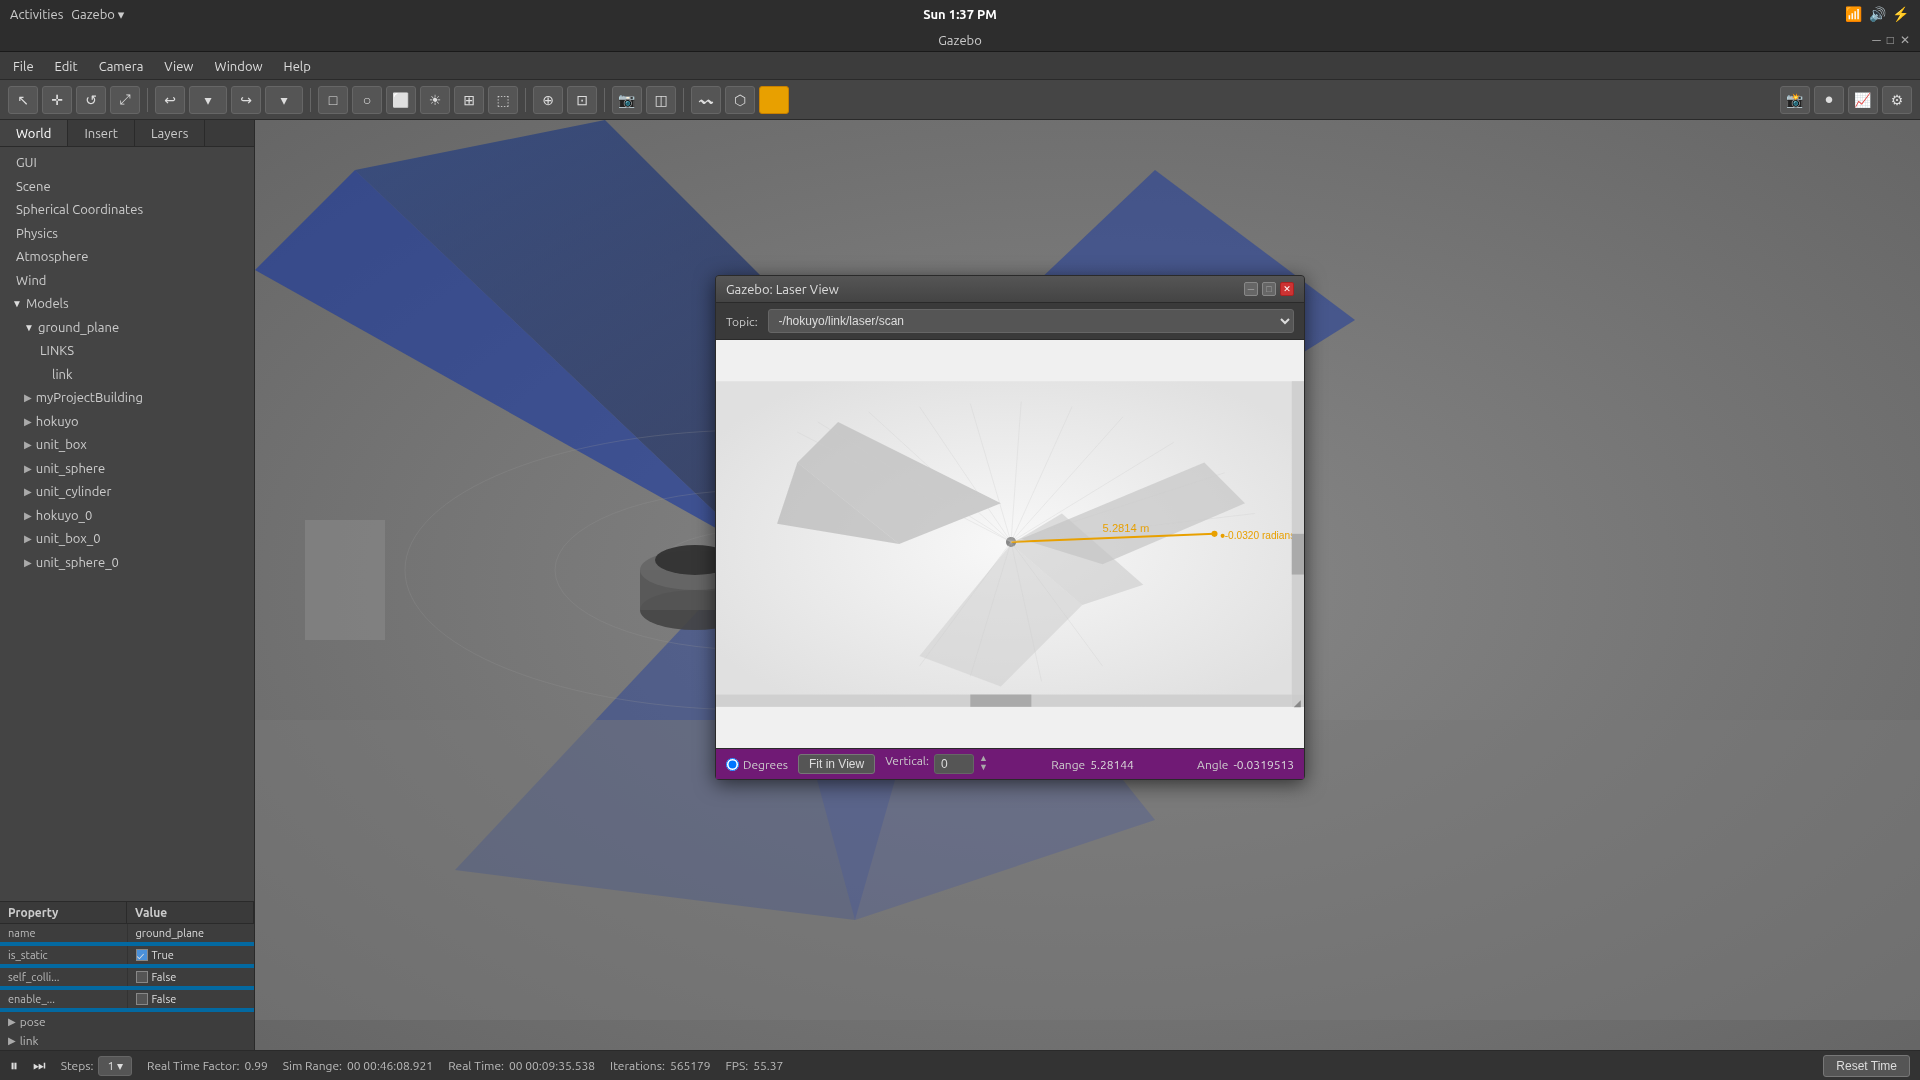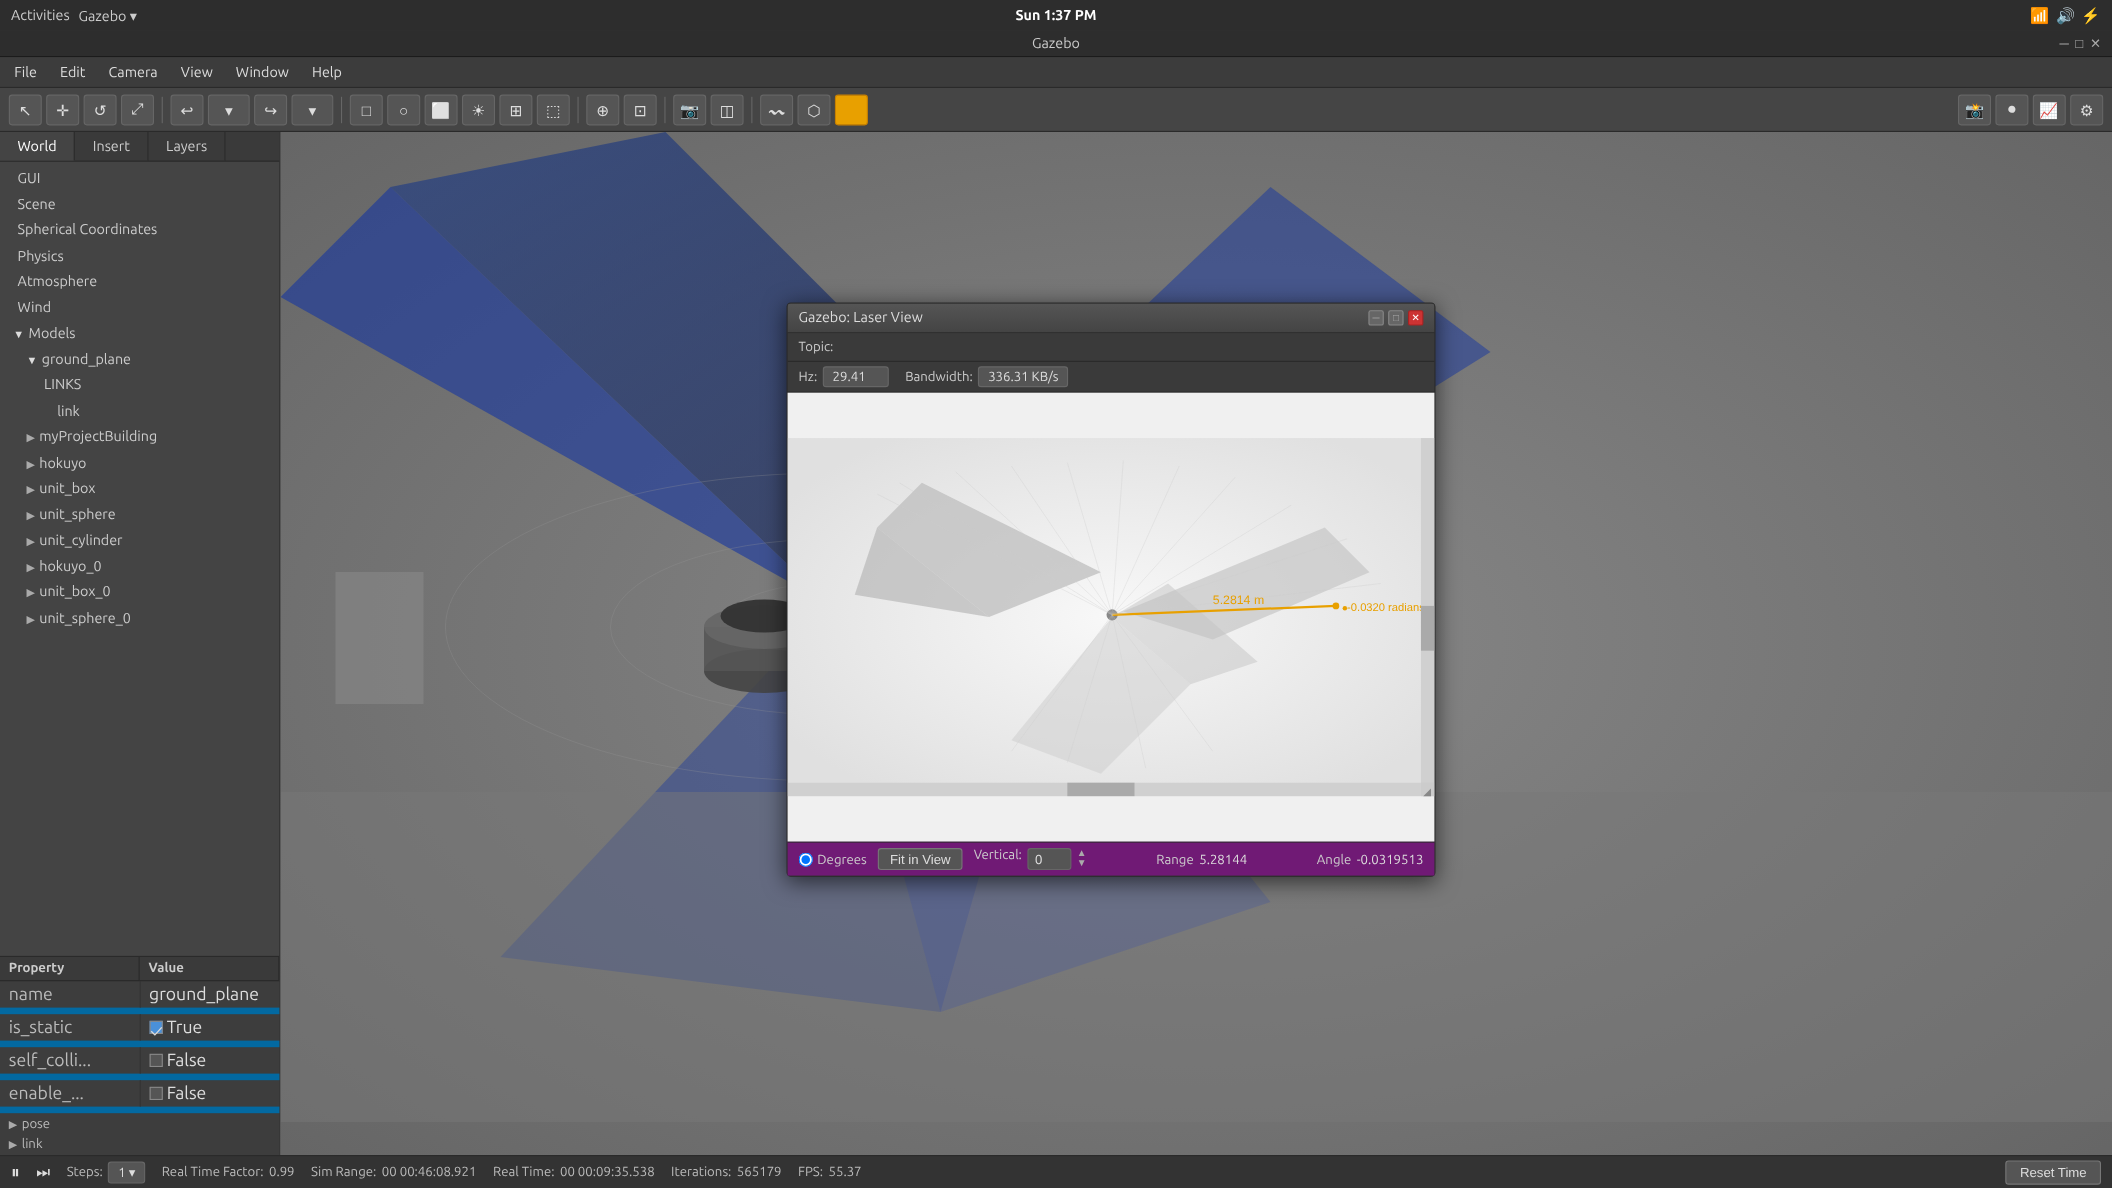--- a/index.html
+++ b/index.html
@@ -136,22 +136,22 @@
     #property-header .col {
       padding: 4px 8px;
       font-weight: bold;
       color: #ccc;
       font-size: 12px;
       flex: 1;
       border-right: 1px solid #2a2a2a;
     }
     .prop-row {
       display: flex;
-      border-bottom: 6px solid #0369a1;
-      font-size: 16px;
+      border-bottom: 4px solid #0369a1;
+      font-size: 11px;
     }
     .prop-row .prop-name {
       flex: 1;
       padding: 3px 8px;
       color: #bbb;
       border-right: 1px solid #333;
     }
     .prop-row .prop-value {
       flex: 1;
       padding: 3px 8px;
@@ -535,32 +535,25 @@
         <span class="title">Gazebo: Laser View</span>
         <div class="window-btns">
           <div class="win-btn">─</div>
           <div class="win-btn">□</div>
           <div class="win-btn close">✕</div>
         </div>
       </div>
 
       <div id="laser-dialog-controls">
         <label>Topic:</label>
-      </div>
-
-      <div id="laser-hz-row">
-        <div class="hz-field">
-          <span>Hz:</span>
-          <span class="hz-val">29.41</span>
-        </div>
-        <div class="bw-field">
-          <span>Bandwidth:</span>
-          <span class="bw-val">336.31 KB/s</span>
-        </div>
-      </div>
+        <select id="topic-dropdown">
+          <option>-/hokuyo/link/laser/scan</option>
+        </select>
+      </div>
+
 
       <div id="laser-scan-view">
         <svg id="laser-scan-svg" xmlns="http://www.w3.org/2000/svg" viewBox="0 0 578 320">
           <defs>
             <radialGradient id="scanBg" cx="50%" cy="50%" r="60%">
               <stop offset="0%" style="stop-color:#f8f8f8"></stop>
               <stop offset="100%" style="stop-color:#e0e0e0"></stop>
             </radialGradient>
           </defs>
           <rect width="578" height="320" fill="url(#scanBg)"></rect>

